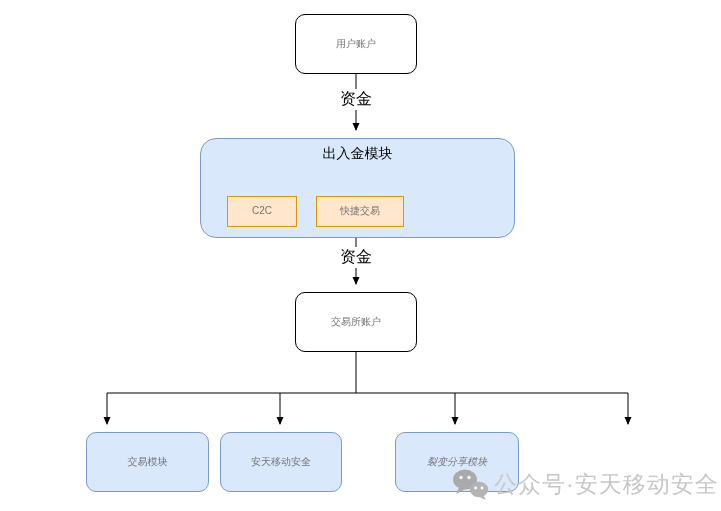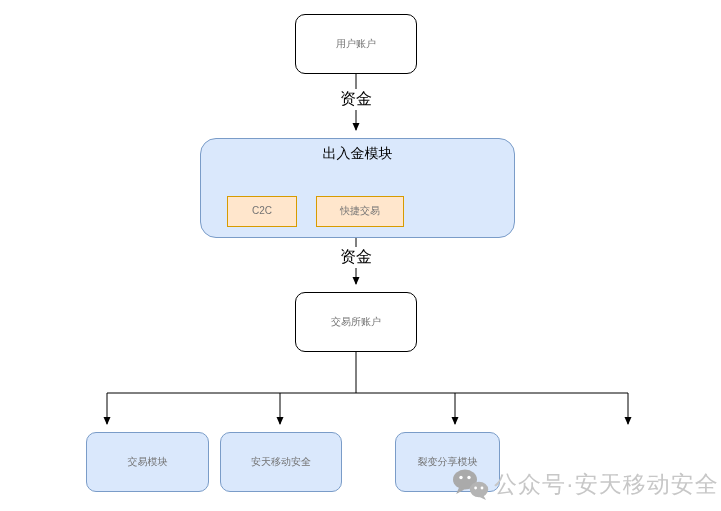--- a/index.html
+++ b/index.html
@@ -101,21 +101,21 @@
 
   
   #user-account      { left: 295px; top: 14px;  width: 122px; height: 60px; }
   #deposit-container { left: 200px; top: 138px; width: 315px; height: 100px; }
   #sub-c2c           { left: 227px; top: 172px; width: 70px;  height: 31px; }
   #sub-quick         { left: 316px; top: 172px; width: 88px;  height: 31px; }
   #sub-block         { left: 416px; top: 172px; width: 92px;  height: 31px; }
   #exchange-account  { left: 295px; top: 292px; width: 122px; height: 60px; }
   #module-trade      { left: 45px;  top: 432px; width: 123px; height: 60px; margin-left: 41px; }
   #module-deriv      { left: 220px; top: 432px; width: 122px; height: 60px; }
-  #module-fission    { left: 395px; top: 432px; width: 105px; height: 60px; }
+  #module-fission    { left: 395px; top: 432px; width: 124px; height: 60px; font-style: italic; }
   #module-blockchain { left: 567px; top: 432px; width: 123px; height: 60px; }
   #funds-label-1     { left: 356px; top: 89px; }
   #funds-label-2     { left: 356px; top: 247px; }
 </style>
 </head>
 <body>
 
 <div class="canvas">
 
   <svg class="connector-layer" width="721" height="511" viewBox="0 0 721 511" xmlns="http://www.w3.org/2000/svg">

